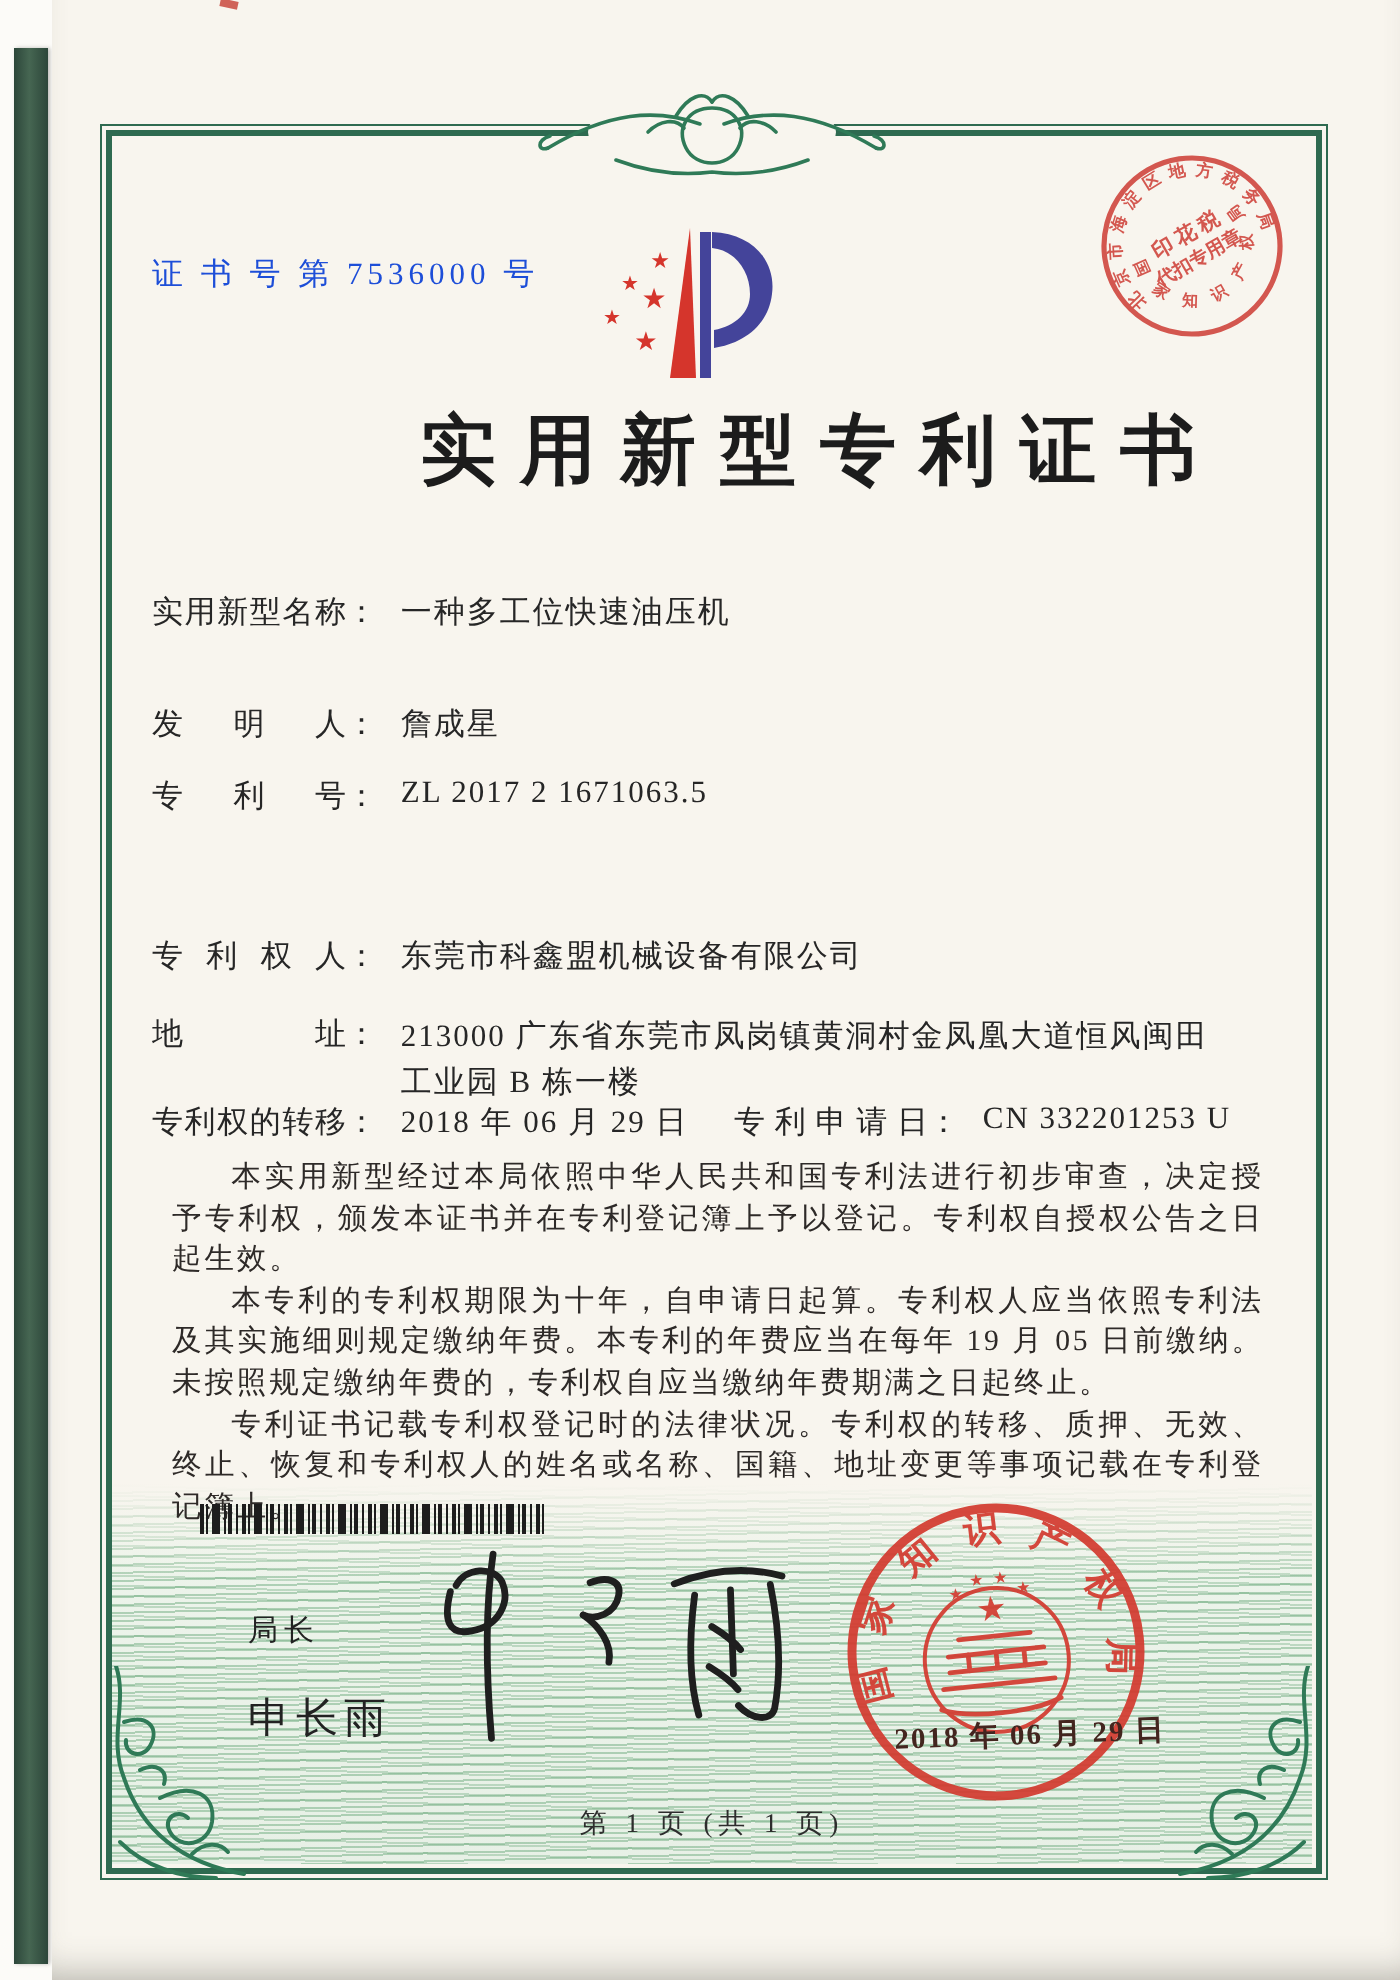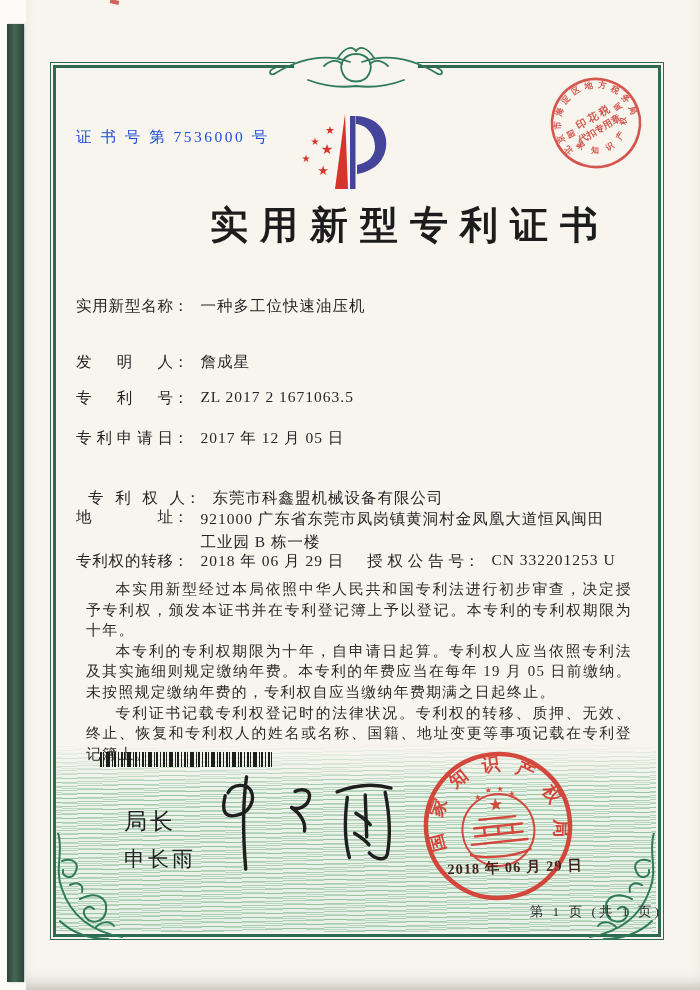--- a/index.html
+++ b/index.html
@@ -41,34 +41,34 @@
 
   .paras{position:absolute;left:60px;top:579px;width:546px;font-size:14.8px;line-height:20.6px;
     color:#2e2a28;letter-spacing:1.4px;text-align:justify;}
   .paras p{margin:0;text-indent:2em;}
 
   .barcode{position:absolute;left:74px;top:752px;width:173px;height:15px;
     background:
       repeating-linear-gradient(90deg,#1d1d1d 0 1px, transparent 1px 3px),
       repeating-linear-gradient(90deg,#1d1d1d 0 2px, transparent 2px 7px);}
 
-  .director-label{position:absolute;left:98px;top:806px;font-size:23px;letter-spacing:3px;color:#222;}
+  .director-label{position:absolute;left:98px;top:806px;font-size:15px;letter-spacing:3px;color:#222;}
   .director-name{position:absolute;left:98px;top:845px;font-size:21px;letter-spacing:3px;color:#222;}
 
   .signature{position:absolute;left:170px;top:763px;transform:rotate(-2deg);}
 
   .seal{position:absolute;left:392px;top:746px;transform:rotate(-6deg);opacity:.92;}
   .seal text{font-family:"Liberation Serif","DejaVu Serif",serif;}
   .seal-date{position:absolute;left:404px;top:858px;width:170px;text-align:center;font-size:14.5px;
     color:#43251f;letter-spacing:1px;transform:rotate(-2deg);font-weight:600;}
 
   .stamp{position:absolute;left:515px;top:68px;transform:rotate(-30deg);opacity:.88;}
   .stamp text{font-family:"Liberation Serif","DejaVu Serif",serif;fill:#cf423a;}
 
-  .page-footer{position:absolute;left:24px;top:903px;width:612px;text-align:right;
+  .page-footer{position:absolute;left:24px;top:903px;width:612px;text-align:center;
     font-size:13.5px;letter-spacing:3px;color:#2d2d2d;}
 
   .orn{position:absolute;}
 </style>
 </head>
 <body>
 
 <div id="page">
   <div class="left-strip"></div>
 
@@ -142,46 +142,42 @@
       <span class="fvalue">一种多工位快速油压机</span>
     </div>
     <div class="frow" style="top:352px;">
       <span class="flabel">发明人</span><span class="fcolon">：</span>
       <span class="fvalue">詹成星</span>
     </div>
     <div class="frow" style="top:388px;">
       <span class="flabel">专利号</span><span class="fcolon">：</span>
       <span class="fvalue">ZL 2017 2 1671063.5</span>
     </div>
-    <div class="frow" style="top:428px;">
-      <span class="flabel">专利申请日</span><span class="fcolon">：</span>
-      <span class="fvalue">2017 年 12 月 05 日</span>
-    </div>
-    <div class="frow" style="top:488px;margin-left:12px;">
+    <div class="frow" style="top:468px;">
       <span class="flabel">专利权人</span><span class="fcolon">：</span>
       <span class="fvalue">东莞市科鑫盟机械设备有限公司</span>
     </div>
     <div class="frow" style="top:507px;">
       <span class="flabel">地址</span><span class="fcolon">：</span>
       <span class="addr-block">
-        <span>921000 广东省东莞市凤岗镇黄洞村金凤凰大道恒风闽田</span><br>
+        <span>213000 广东省东莞市凤岗镇黄洞村金凤凰大道恒风闽田</span><br>
         <span>工业园 B 栋一楼</span>
       </span>
     </div>
     <div class="frow" style="top:551px;width:560px;">
       <span class="flabel">专利权的转移</span><span class="fcolon">：</span>
       <span class="fvalue">2018 年 06 月 29 日</span>
       <span class="grant-right">
-        <span class="flabel">授权公告号</span><span class="fcolon">：</span>
+        <span class="flabel">专利申请日</span><span class="fcolon">：</span>
         <span class="fvalue">CN 332201253 U</span>
       </span>
     </div>
 
     <div class="paras">
-      <p>本实用新型经过本局依照中华人民共和国专利法进行初步审查，决定授予专利权，颁发本证书并在专利登记簿上予以登记。本专利的专利权期限为十年。</p>
+      <p>本实用新型经过本局依照中华人民共和国专利法进行初步审查，决定授予专利权，颁发本证书并在专利登记簿上予以登记。专利权自授权公告之日起生效。</p>
       <p>本专利的专利权期限为十年，自申请日起算。专利权人应当依照专利法及其实施细则规定缴纳年费。本专利的年费应当在每年 19 月 05 日前缴纳。未按照规定缴纳年费的，专利权自应当缴纳年费期满之日起终止。</p>
       <p>专利证书记载专利权登记时的法律状况。专利权的转移、质押、无效、终止、恢复和专利权人的姓名或名称、国籍、地址变更等事项记载在专利登记簿上。</p>
     </div>
 
     <div class="barcode"></div>
 
     <div class="director-label">局长</div>
     <div class="director-name">申长雨</div>
 
     <svg class="signature" width="220" height="110" viewBox="0 0 220 110">

